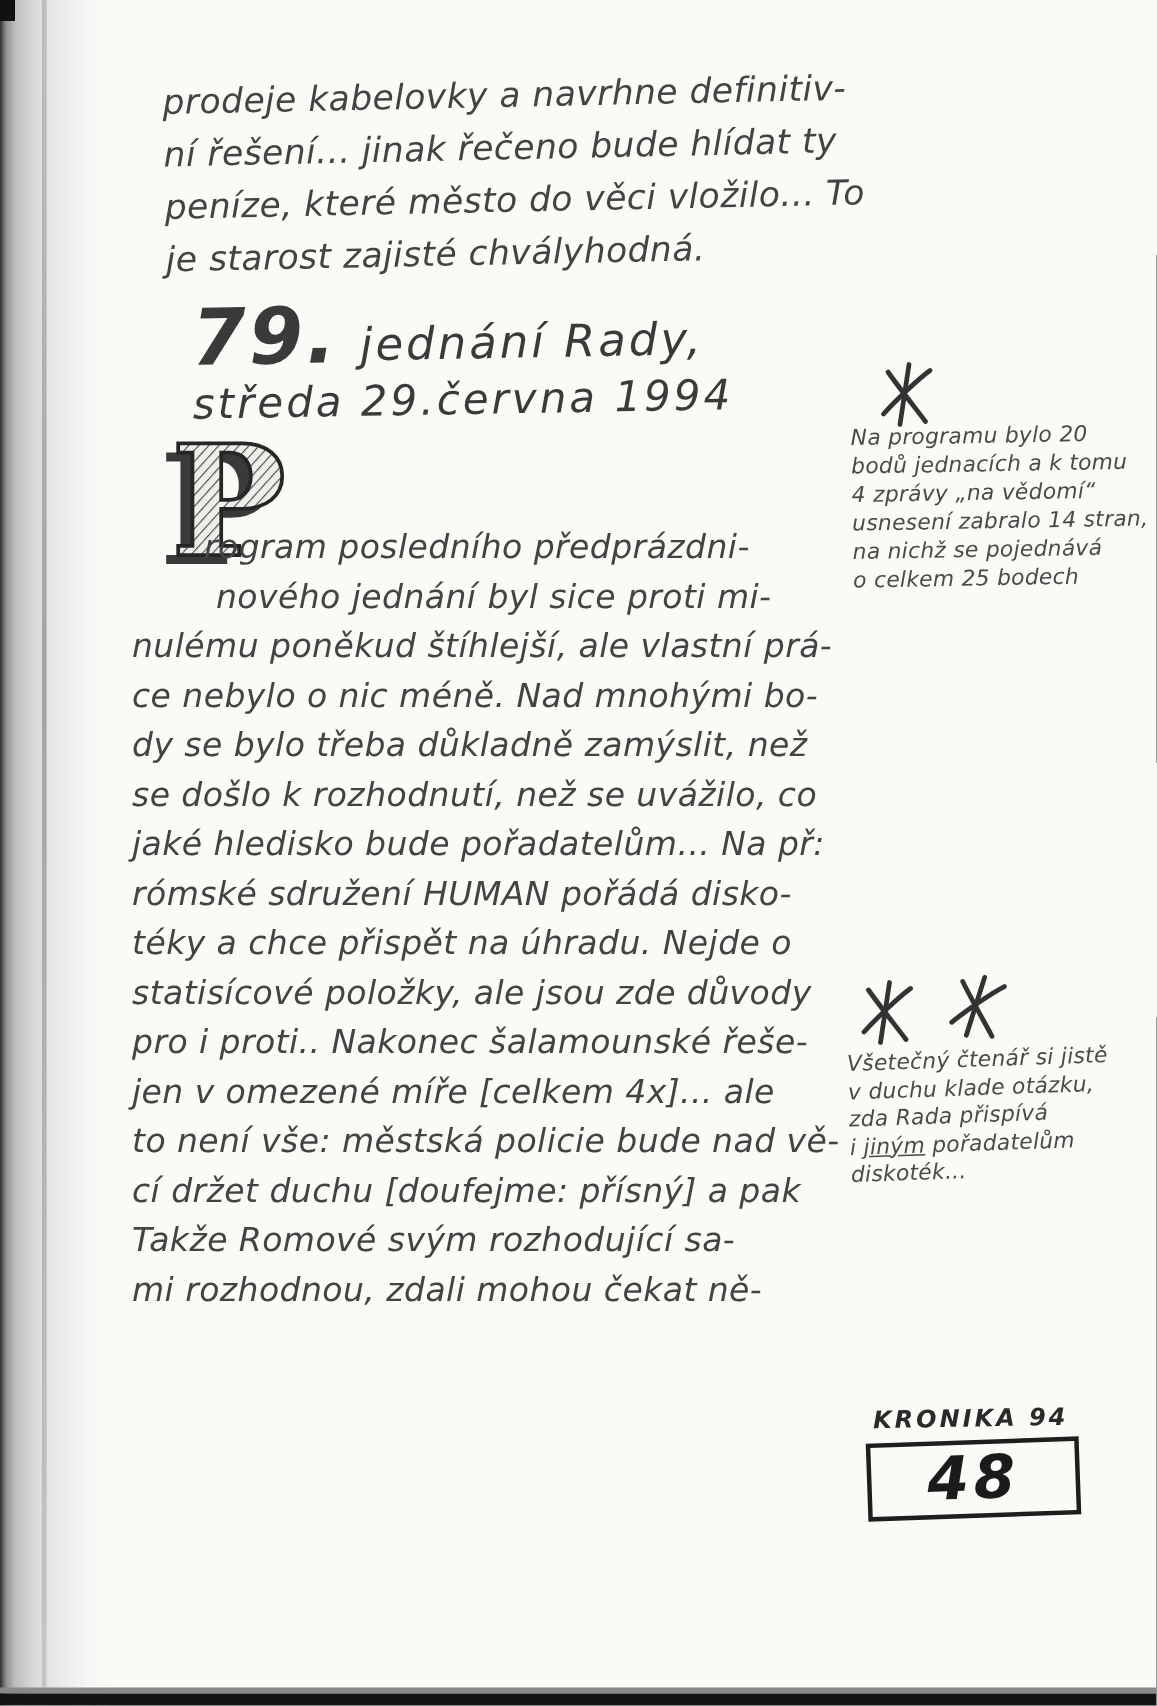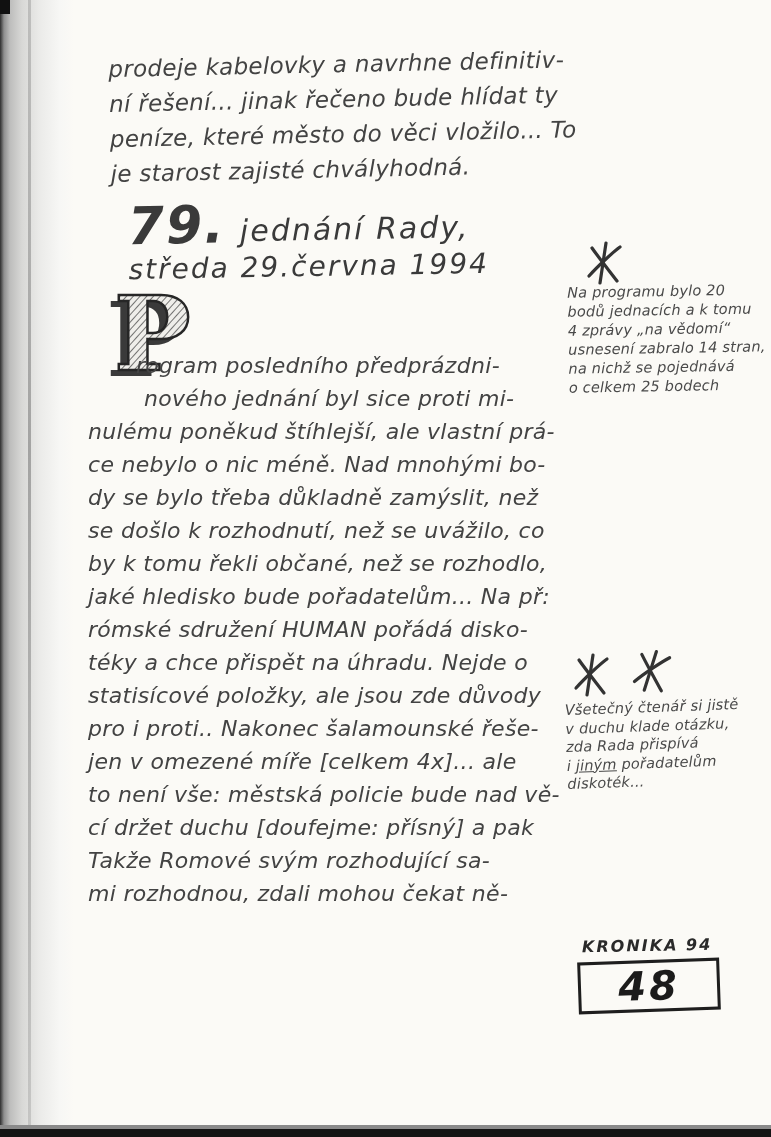--- a/index.html
+++ b/index.html
@@ -90,21 +90,20 @@
     </svg>
   </div>
 
   <div class="bodytext">
     <div class="hw-line ind1">rogram posledního předprázdni-</div>
     <div class="hw-line ind2">nového jednání byl sice proti mi-</div>
     <div class="hw-line">nulému poněkud štíhlejší, ale vlastní prá-</div>
     <div class="hw-line">ce nebylo o nic méně. Nad mnohými bo-</div>
     <div class="hw-line">dy se bylo třeba důkladně zamýslit, než</div>
     <div class="hw-line">se došlo k rozhodnutí, než se uvážilo, co</div>
-    <div class="hw-line">by k tomu řekli občané, než se rozhodlo,</div>
     <div class="hw-line">jaké hledisko bude pořadatelům... Na př:</div>
     <div class="hw-line">rómské sdružení HUMAN pořádá disko-</div>
     <div class="hw-line">téky a chce přispět na úhradu. Nejde o</div>
     <div class="hw-line">statisícové položky, ale jsou zde důvody</div>
     <div class="hw-line">pro i proti.. Nakonec šalamounské řeše-</div>
     <div class="hw-line">jen v omezené míře [celkem 4x]... ale</div>
     <div class="hw-line">to není vše: městská policie bude nad vě-</div>
     <div class="hw-line">cí držet duchu [doufejme: přísný] a pak</div>
     <div class="hw-line">Takže Romové svým rozhodující sa-</div>
     <div class="hw-line">mi rozhodnou, zdali mohou čekat ně-</div>

